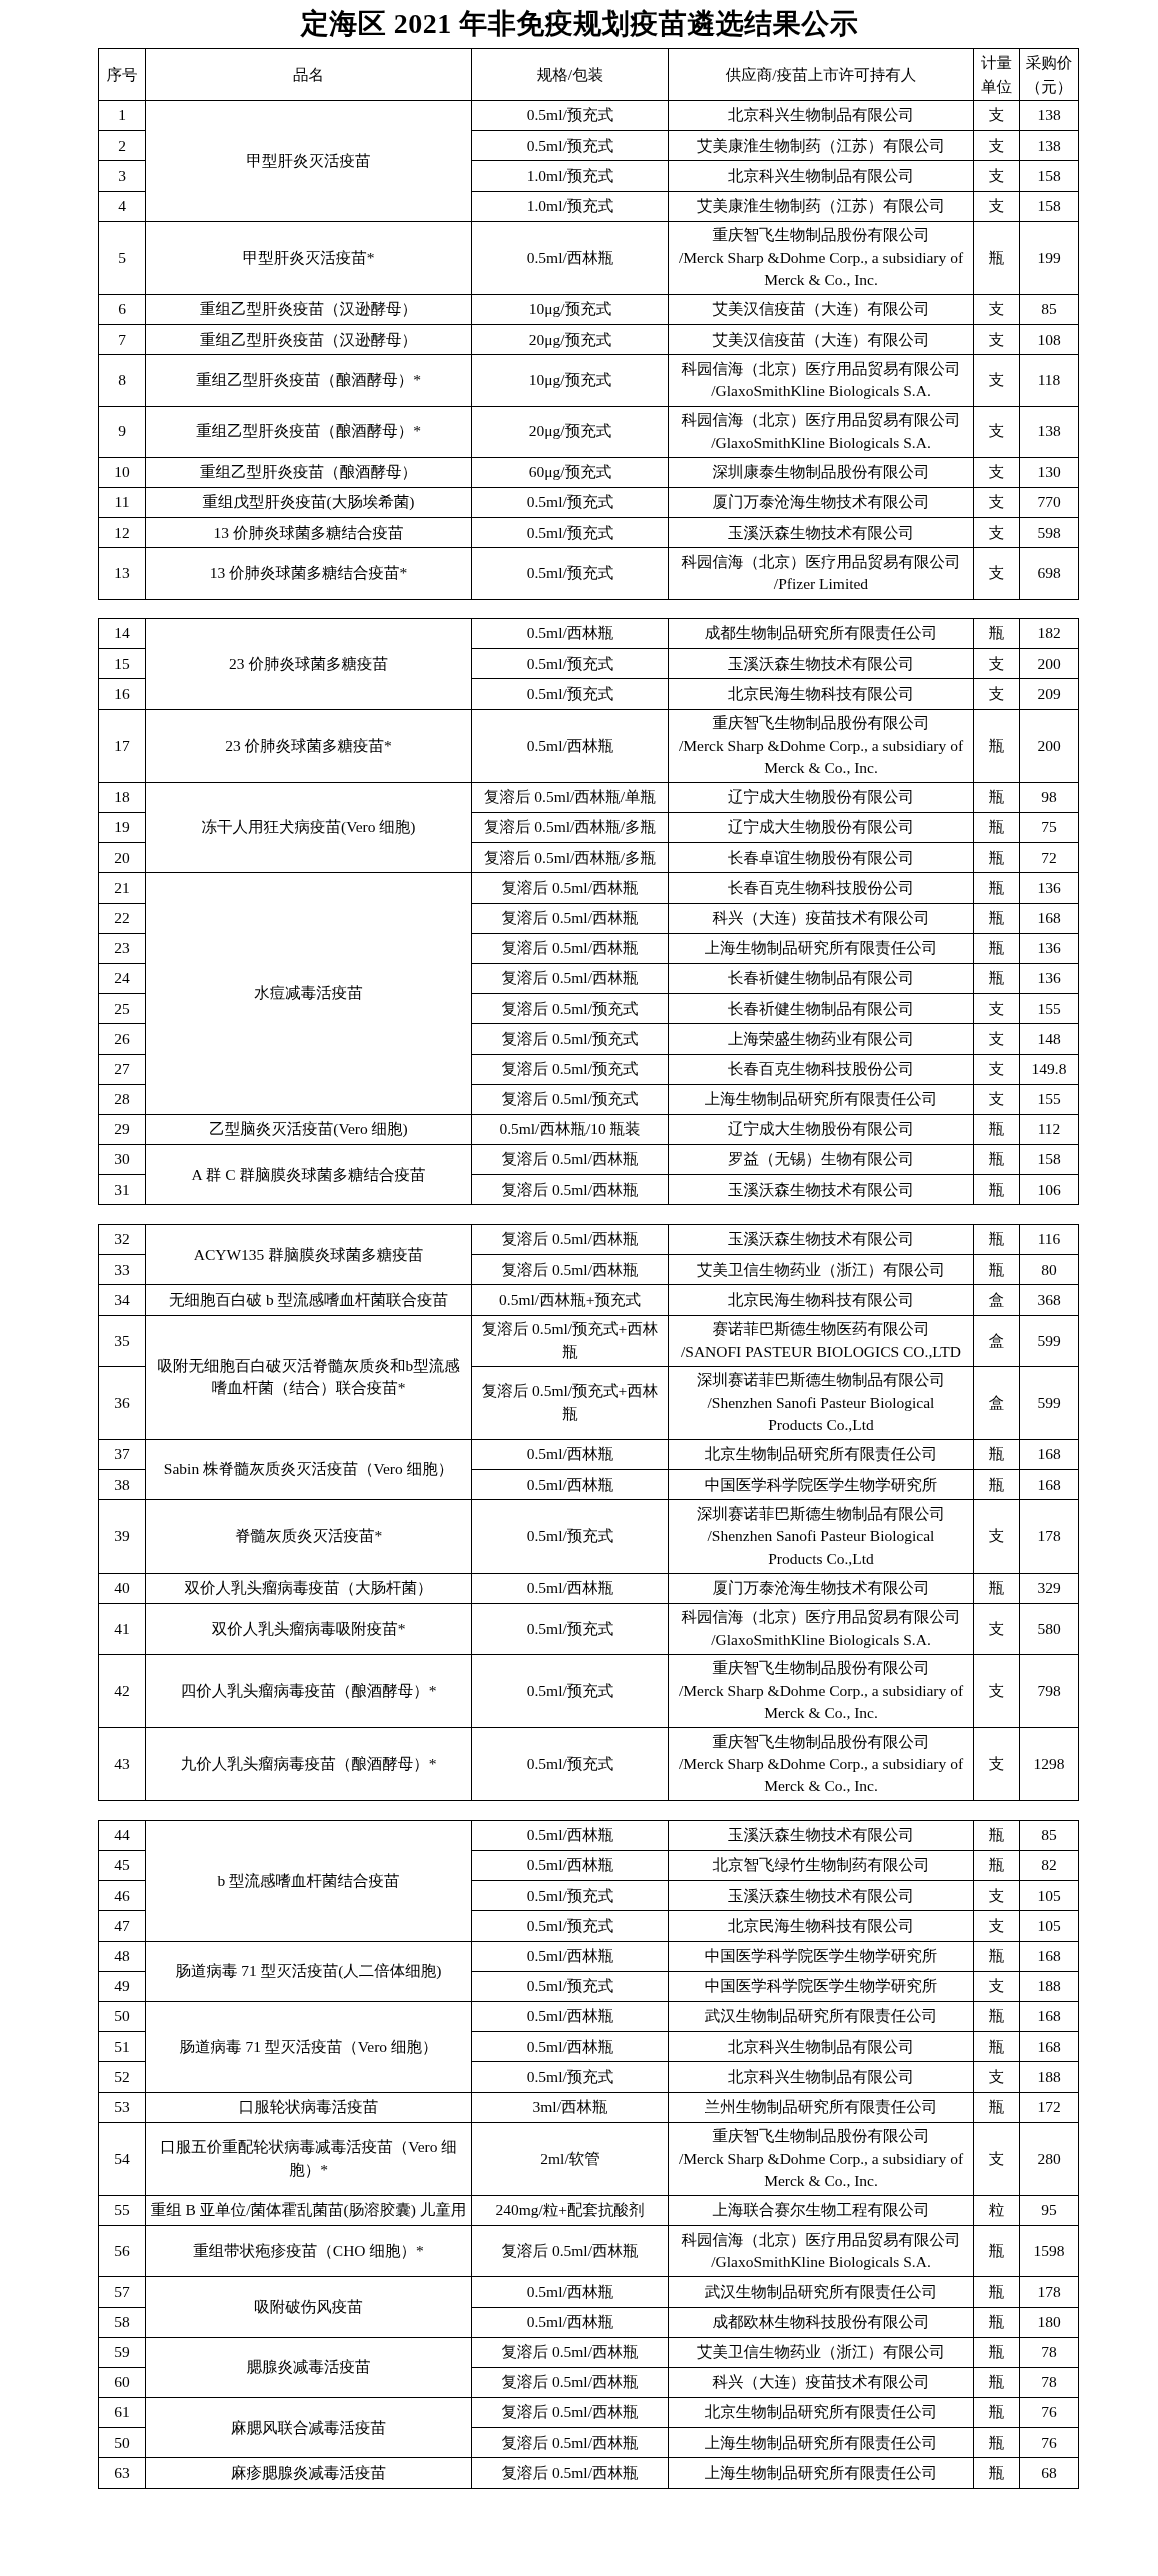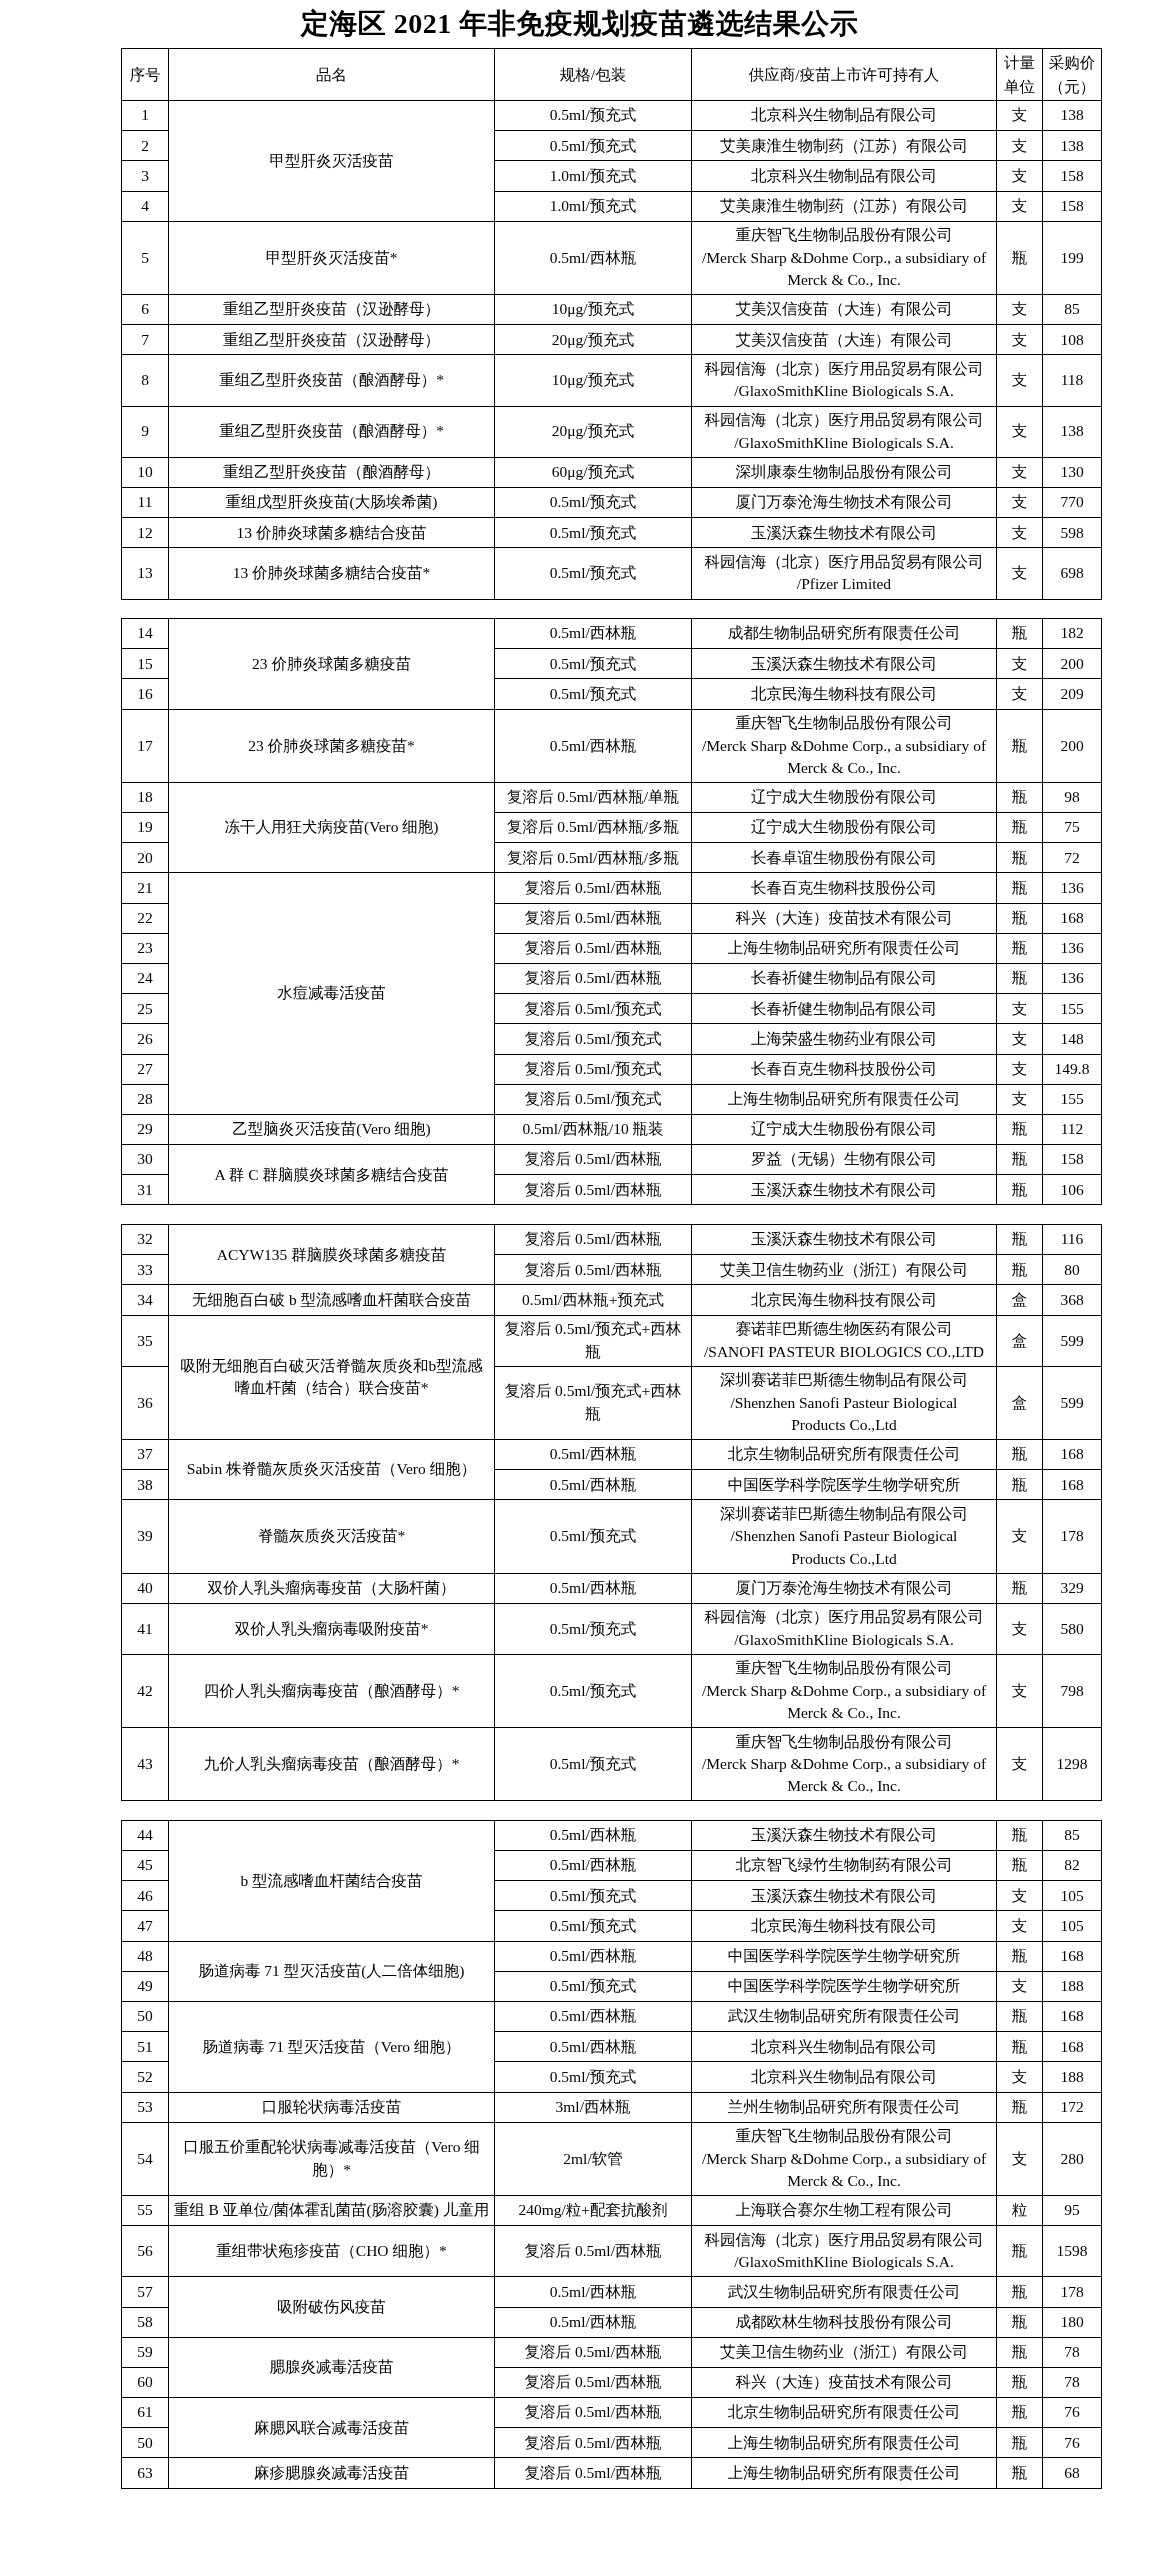--- a/index.html
+++ b/index.html
@@ -19,21 +19,21 @@
     line-height:1;
   }
   .doc-title{
     margin-top:9.3px;
     text-align:center;
     font-size:28px;
     font-weight:700;
     letter-spacing:0.5px;
     line-height:1.1;
   }
-  .tables{margin-top:8.3px;margin-left:23px;}
+  .tables{margin-top:8.3px;}
   table.vtable{
     border-collapse:collapse;
     table-layout:fixed;
     margin-left:98px;
     width:981px;
     border:1.5px solid #000;
   }
   table.vtable + table.vtable{margin-top:18.6px;padding-left:12px;}
   .vtable th,.vtable td{
     border:1px solid #000;

